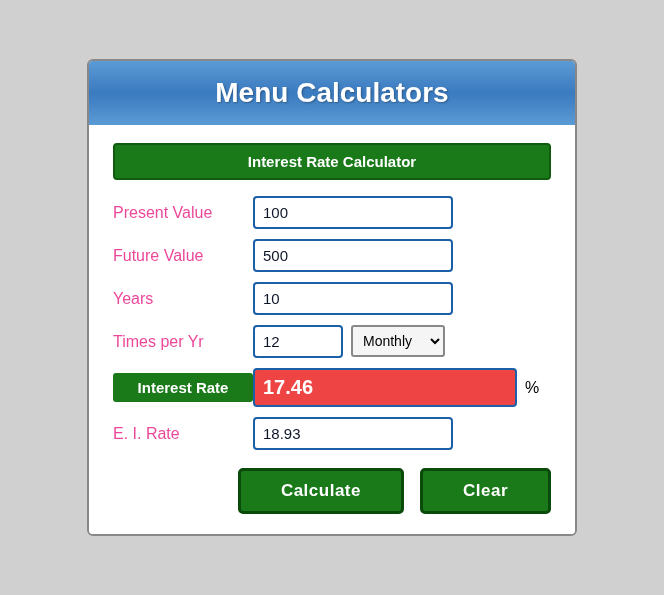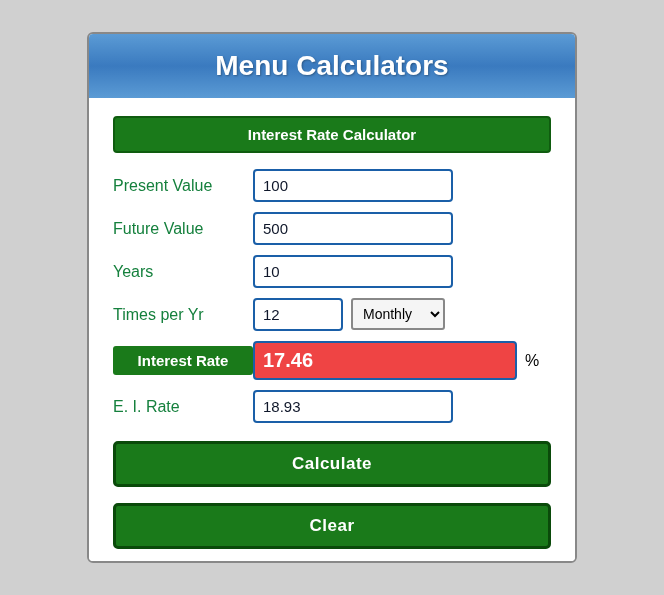--- a/index.html
+++ b/index.html
@@ -33,21 +33,21 @@
     }
 
     .header-title {
       color: #ffffff;
       font-size: 28px;
       font-weight: bold;
       text-shadow: 1px 1px 2px rgba(0,0,0,0.3);
     }
 
     .calc-body {
-      padding: 18px 24px 12px 24px;
+      padding: 18px 24px 20px 24px;
       background: #ffffff;
     }
 
     .section-title-bar {
       background: #1a7a1a;
       color: #ffffff;
       font-weight: bold;
       font-size: 15px;
       text-align: center;
       padding: 8px 16px;
@@ -58,21 +58,21 @@
 
     .form-row {
       display: flex;
       align-items: center;
       margin-bottom: 10px;
     }
 
     .form-label {
       width: 140px;
       font-size: 16px;
-      color: #15803d;
+      color: #ec4899;
       flex-shrink: 0;
     }
 
     .form-label.green-bg {
       background: #1a7a1a;
       color: #ffffff;
       font-weight: bold;
       padding: 6px 10px;
       border-radius: 3px;
       font-size: 15px;
@@ -121,21 +121,20 @@
       margin-left: 8px;
       font-size: 16px;
       color: #000000;
     }
 
     .button-row {
       display: flex;
       justify-content: flex-end;
       gap: 16px;
       margin-top: 18px;
-      flex-direction: column;
     }
 
     .btn {
       padding: 10px 40px;
       font-size: 17px;
       font-weight: bold;
       color: #ffffff;
       background: #1a7a1a;
       border: 3px solid #0a4a0a;
       border-radius: 5px;

